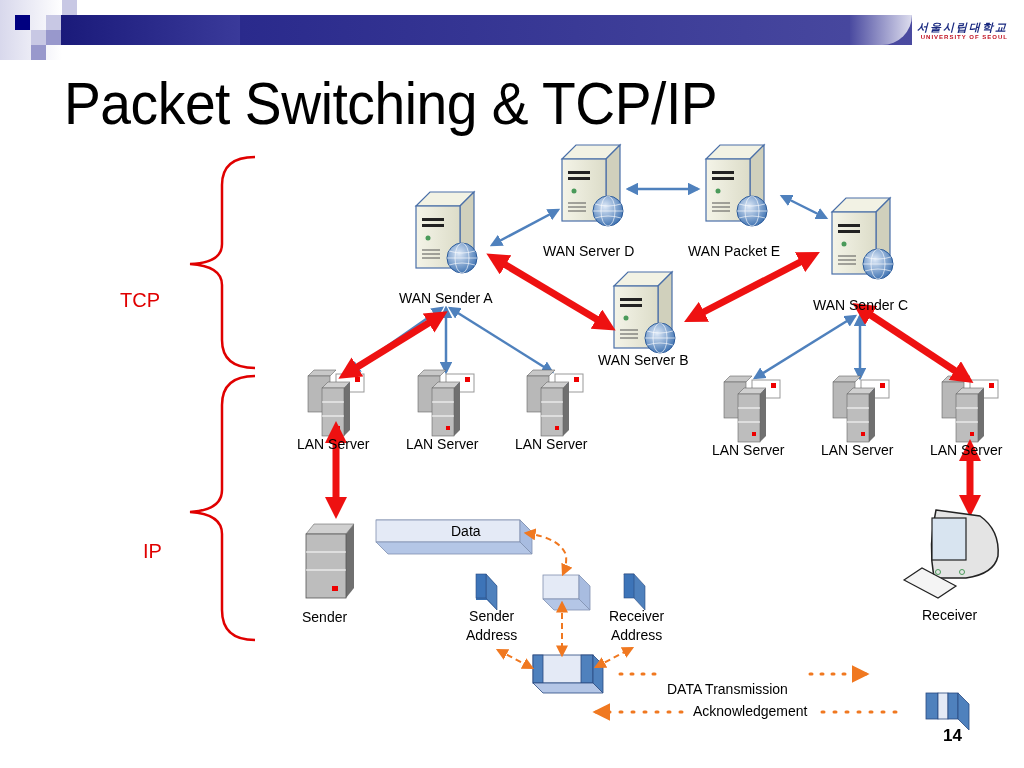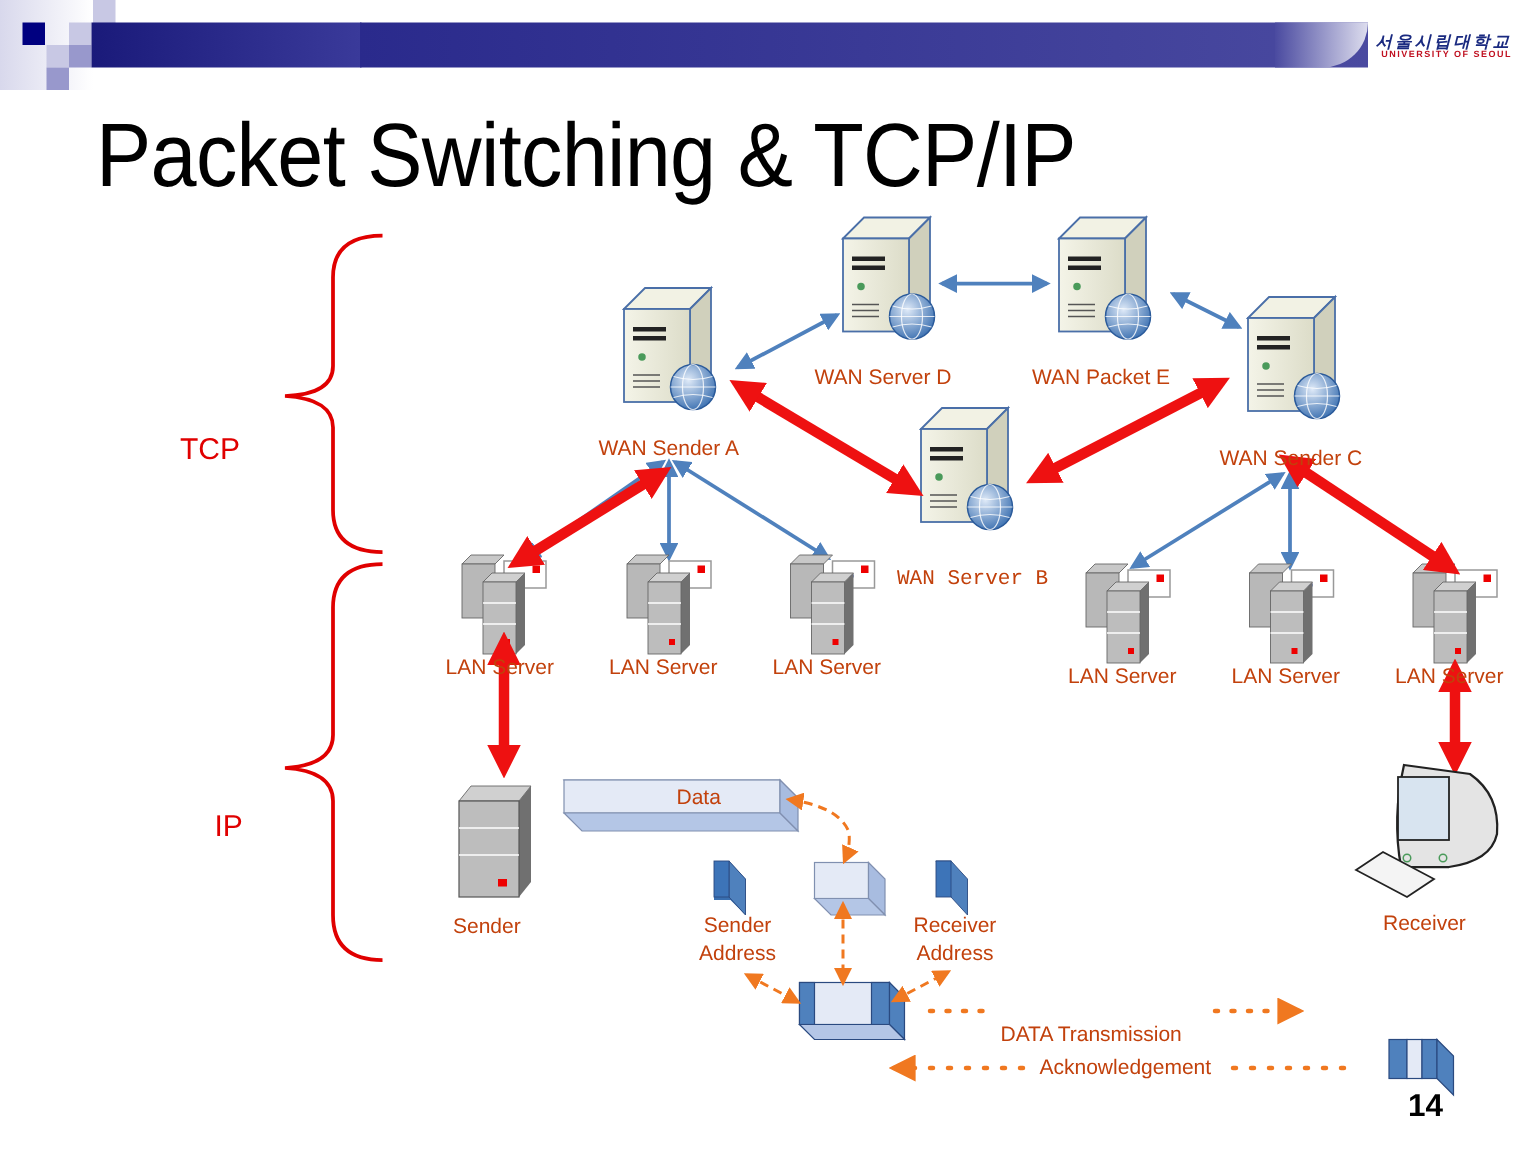--- a/index.html
+++ b/index.html
@@ -1,21 +1,21 @@
 <!DOCTYPE html>
 <html><head>
 <meta charset="utf-8">
 <style>
   html, body { margin:0; padding:0; background:#fff; }
   body { width:1024px; height:768px; position:relative; overflow:hidden; font-family:"Liberation Sans", sans-serif; }
   .abs { position:absolute; }
   #title { left:64px; top:74px; font-size:60px; color:#000; letter-spacing:-0.5px; line-height:1; transform:scaleX(0.92); transform-origin:left top; white-space:nowrap; }
-  .lbl { position:absolute; font-size:14px; color:#c2410c; white-space:nowrap; text-align:center; line-height:19px; }
+  .lbl { position:absolute; font-size:14px; color:#000000; white-space:nowrap; text-align:center; line-height:19px; }
   .redlbl { position:absolute; font-size:20px; color:#e00000;margin-top:40px; }
-  #page-num { right:62px; top:726px; font-size:21px; font-weight:bold; color:#000; }
+  #page-num { right:62px; top:726px; font-size:17px; font-weight:bold; color:#000; }
   #logo-text-ko { right:16px; top:20px; font-size:11px; font-weight:bold; color:#1a2a80; letter-spacing:2px;font-style:italic; }
   #logo-text-en { right:16px; top:34px; font-size:6px; font-weight:bold; color:#c01020; letter-spacing:1px; }
   svg#diagram { position:absolute; left:0; top:0; }
 </style>
 </head>
 <body>
 
 <div class="abs" style="left:0;top:0;width:230px;height:60px;">
   <div class="abs" style="left:0;top:0;width:62px;height:60px;background:linear-gradient(90deg,#d8d8ec,#fff);"></div>
   <div class="abs" style="left:15px;top:15px;width:15px;height:15px;background:#000080;"></div>
@@ -187,21 +187,21 @@
     <line x1="810" y1="674" x2="866" y2="674" stroke-width="3" stroke-dasharray="2,9" stroke-linecap="round" marker-end="url(#orangehead)"></line>
     <line x1="596" y1="712" x2="688" y2="712" stroke-width="3" stroke-dasharray="2,10" stroke-linecap="round" marker-start="url(#orangehead)"></line>
     <line x1="822" y1="712" x2="898" y2="712" stroke-width="3" stroke-dasharray="2,10" stroke-linecap="round"></line>
   </g>
 </svg>
 
 <div class="redlbl" style="left:120px;top:249px;">TCP</div>
 <div class="redlbl" style="left:143px;top:500px;">IP</div>
 
 <div class="lbl" style="left:399px;top:289px;">WAN Sender A</div>
-<div class="lbl" style="left:598px;top:377px;font-family:Liberation Mono, monospace;">WAN Server B</div>
+<div class="lbl" style="left:598px;top:351px;">WAN Server B</div>
 <div class="lbl" style="left:813px;top:296px;">WAN Sender C</div>
 <div class="lbl" style="left:543px;top:242px;">WAN Server D</div>
 <div class="lbl" style="left:688px;top:242px;">WAN Packet E</div>
 
 <div class="lbl" style="left:297px;top:435px;">LAN Server</div>
 <div class="lbl" style="left:406px;top:435px;">LAN Server</div>
 <div class="lbl" style="left:515px;top:435px;">LAN Server</div>
 <div class="lbl" style="left:712px;top:441px;">LAN Server</div>
 <div class="lbl" style="left:821px;top:441px;">LAN Server</div>
 <div class="lbl" style="left:930px;top:441px;">LAN Server</div>

